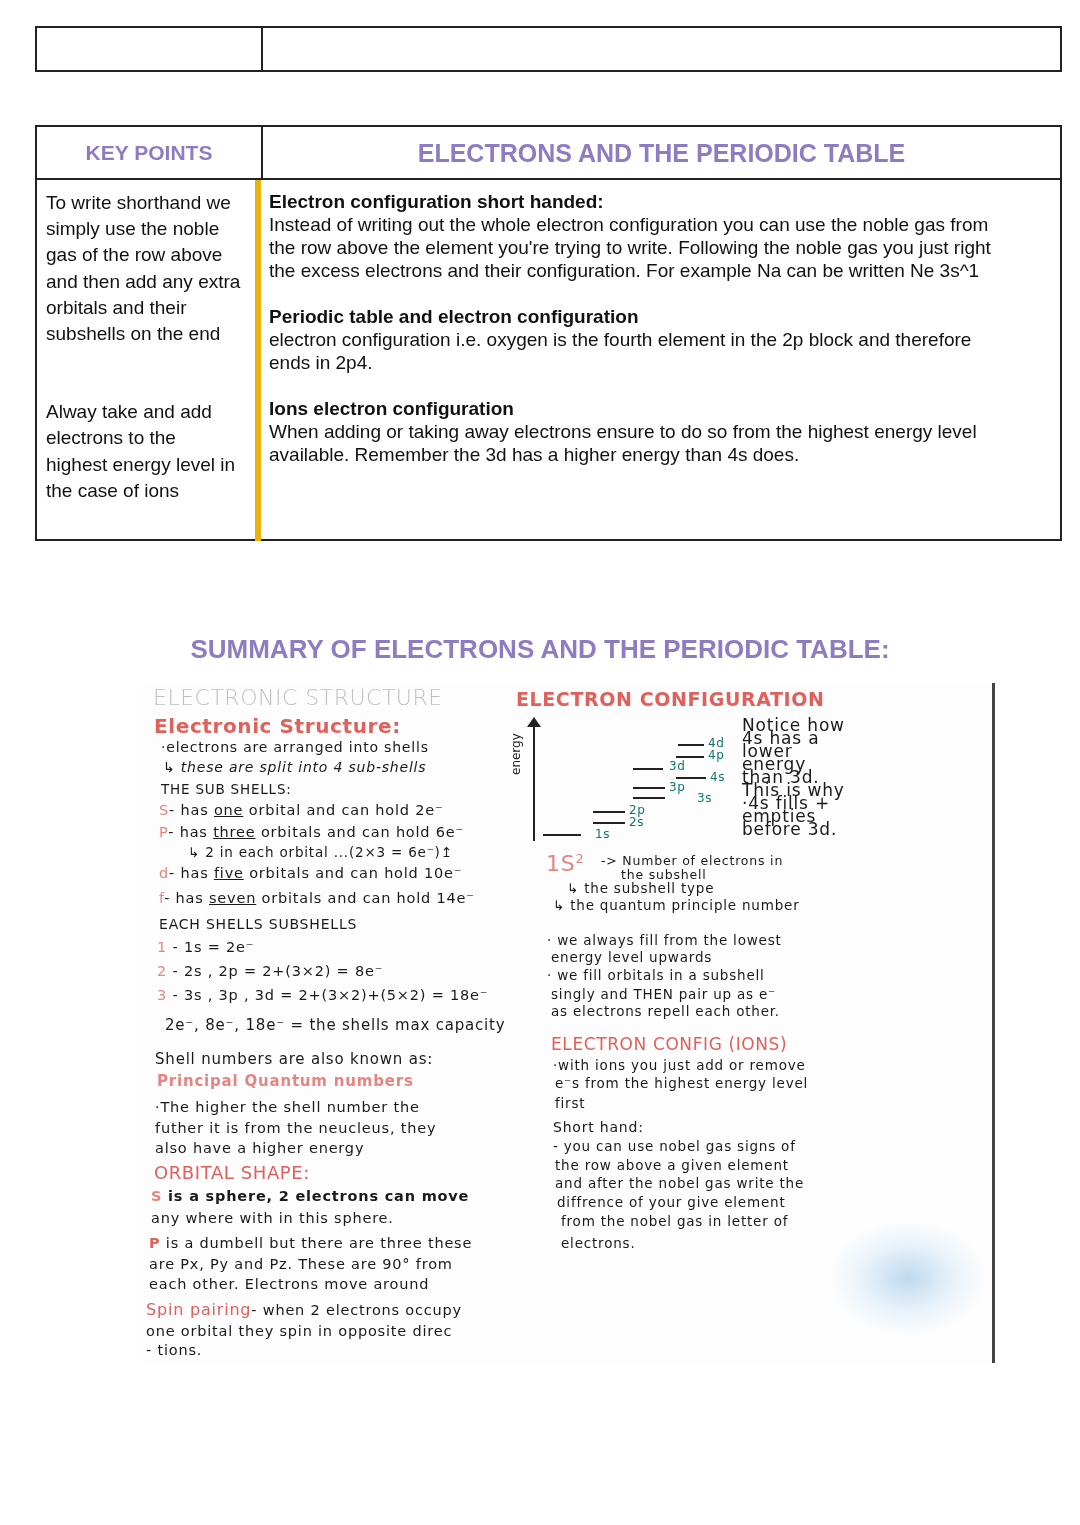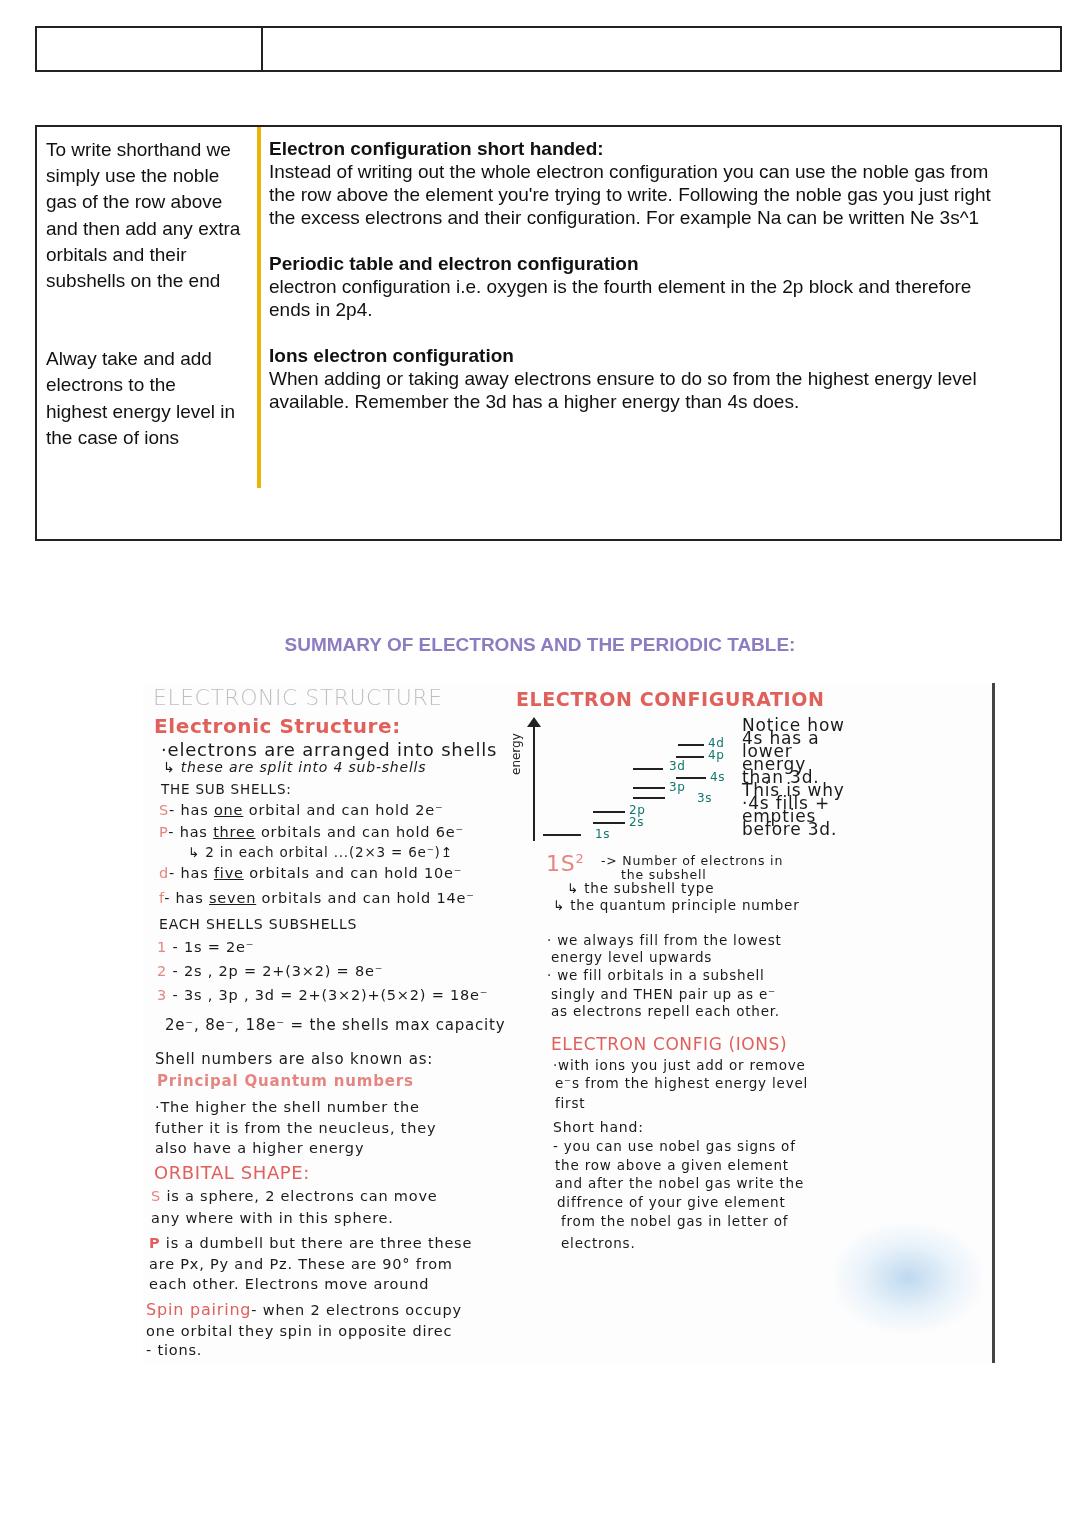--- a/index.html
+++ b/index.html
@@ -8,28 +8,28 @@
   .tbl { position:absolute; left:35px; width:1027px; border:2px solid #222; box-sizing:border-box; }
   .tbl-empty { top:26px; height:46px; display:flex; }
   .tbl-empty .c1 { width:224px; border-right:2px solid #222; height:100%; }
   .tbl-main { top:125px; height:416px; }
   .row-head { display:flex; height:51px; border-bottom:2px solid #222; }
   .row-head .c1 { width:224px; border-right:2px solid #222; display:flex; align-items:center; justify-content:center;
                   color:#8e7cc3; font-weight:bold; font-size:21px; }
   .row-head .c2 { flex:1; display:flex; align-items:center; justify-content:center;
                   color:#8e7cc3; font-weight:bold; font-size:25px; padding-top:2px; }
   .row-body { display:flex; height:361px; }
-  .row-body .c1 { width:224px; border-right:4px solid #eab308; padding:10px 8px 0 9px; box-sizing:border-box;
+  .row-body .c1 { width:224px; border-right:6px solid #eab308; padding:10px 8px 0 9px; box-sizing:border-box;
                   font-size:19px; line-height:26.2px; }
   .row-body .c2 { flex:1; padding:10px 8px 0 8px; box-sizing:border-box; font-size:19px; line-height:23px; }
   .kp-gap { height:52px; }
   .sec-gap { height:23px; }
   .sec-title { font-weight:bold; }
   .summary-title { position:absolute; top:634px; left:0; width:1080px; text-align:center;
-                   color:#8e7cc3; font-weight:bold; font-size:19px; }
+                   color:#8e7cc3; font-weight:bold; font-size:26px; }
   .notes { position:absolute; left:143px; top:683px; width:852px; height:680px; background:#fdfdfd;
            border-right:3px solid #444; box-sizing:border-box;
            font-family:"DejaVu Sans", sans-serif; }
   .notes .glow { position:absolute; left:690px; top:540px; width:150px; height:110px;
                  background:radial-gradient(ellipse at center, rgba(170,205,235,0.75) 0%, rgba(200,225,245,0.35) 45%, rgba(255,255,255,0) 75%); }
   .hw { position:absolute; font-size:14.5px; letter-spacing:0.8px; color:#1a1a1a; white-space:nowrap; }
   .red { color:#e0605b; }
   .pink { color:#e58581; }
   .grey-title { position:absolute; left:10px; top:2px; font-size:22px; color:#bfbfbf; letter-spacing:0.5px; font-weight:300; }
   .red-title { position:absolute; font-size:19px; color:#e0605b; font-weight:bold; letter-spacing:0.6px; }
@@ -43,20 +43,24 @@
 </style>
 </head>
 <body>
 
 <div class="tbl tbl-empty">
   <div class="c1"></div>
   <div class="c2"></div>
 </div>
 
 <div class="tbl tbl-main">
+  <div class="row-head">
+    <div class="c1">KEY POINTS</div>
+    <div class="c2">ELECTRONS AND THE PERIODIC TABLE</div>
+  </div>
   <div class="row-body">
     <div class="c1">
       <div>
         <div>To write shorthand we</div>
         <div>simply use the noble</div>
         <div>gas of the row above</div>
         <div>and then add any extra</div>
         <div>orbitals and their</div>
         <div>subshells on the end</div>
       </div>
@@ -91,21 +95,21 @@
   </div>
 </div>
 
 <div class="summary-title">SUMMARY OF ELECTRONS AND THE PERIODIC TABLE:</div>
 
 <div class="notes">
   <div class="glow"></div>
 
   <div class="grey-title">ELECTRONIC STRUCTURE</div>
   <div class="red-title" style="left:11px; top:31px; font-size:20px;">Electronic Structure:</div>
-  <div class="hw" style="left:18px; top:56px; font-size:18px;">·electrons are arranged into shells</div>
+  <div class="hw" style="left:18px; top:56px; font-size:14px;">·electrons are arranged into shells</div>
   <div class="hw" style="left:20px; top:76px; font-size:14px;font-style:italic;">↳ these are split into 4 sub-shells</div>
   <div class="hw" style="left:18px; top:98px; font-size:13.5px;">THE SUB SHELLS:</div>
 
   <div class="hw" style="left:16px; top:119px;">
     <span class="pink">S</span><span>- has </span><span class="ul">one</span><span> orbital and can hold 2e⁻</span>
   </div>
   <div class="hw" style="left:16px; top:141px;">
     <span class="pink">P</span><span>- has </span><span class="ul">three</span><span> orbitals and can hold 6e⁻</span>
   </div>
   <div class="hw" style="left:45px; top:161px; font-size:13.5px;">
@@ -124,21 +128,21 @@
   <div class="hw" style="left:14px; top:304px;"><span class="pink">3</span><span> - 3s , 3p , 3d = 2+(3×2)+(5×2) = 18e⁻</span></div>
   <div class="hw" style="left:22px; top:333px; font-size:15px;">2e⁻, 8e⁻, 18e⁻ = the shells max capacity</div>
 
   <div class="hw" style="left:12px; top:367px; font-size:15px;">Shell numbers are also known as:</div>
   <div class="hw pink" style="left:14px; top:389px; font-size:15px; font-weight:bold;">Principal Quantum numbers</div>
   <div class="hw" style="left:12px; top:416px;">·The higher the shell number the</div>
   <div class="hw" style="left:12px; top:437px;">futher it is from the neucleus, they</div>
   <div class="hw" style="left:12px; top:457px;">also have a higher energy</div>
 
   <div class="red-title" style="left:11px; top:479px; font-size:18px; color:#e0605b; font-weight:normal;">ORBITAL SHAPE:</div>
-  <div class="hw" style="left:8px; top:505px;"><span class="pink">S</span><span> is a sphere, 2 electrons can move</span></div>
+  <div class="hw" style="left:8px; top:505px;font-weight:bold;"><span class="pink">S</span><span> is a sphere, 2 electrons can move</span></div>
   <div class="hw" style="left:8px; top:527px;">any where with in this sphere.</div>
   <div class="hw" style="left:6px; top:552px;"><span class="red" style="font-weight:bold;">P</span><span> is a dumbell but there are three these</span></div>
   <div class="hw" style="left:6px; top:573px;">are  Px, Py and Pz. These are 90° from</div>
   <div class="hw" style="left:6px; top:593px;">each other. Electrons move around</div>
   <div class="hw" style="left:3px; top:617px;"><span class="red" style="font-size:16px;text-align:right;">Spin pairing</span><span>- when 2 electrons occupy</span></div>
   <div class="hw" style="left:3px; top:640px;">one orbital they spin in opposite direc</div>
   <div class="hw" style="left:3px; top:659px;">- tions.</div>
 
   <div class="red-title" style="left:373px; top:5px; font-size:19px;">ELECTRON CONFIGURATION</div>
 

